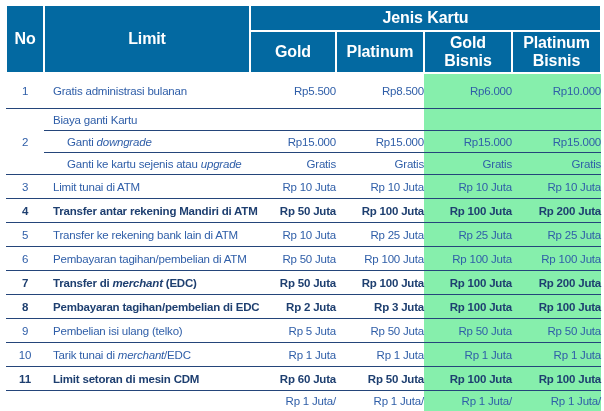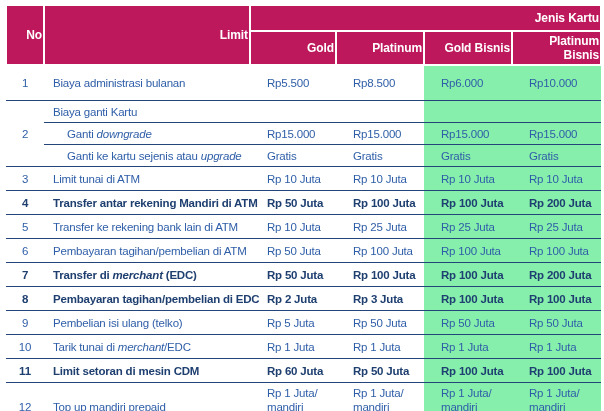--- a/index.html
+++ b/index.html
@@ -16,25 +16,25 @@
   }
   col.c-no{width:38px;}
   col.c-limit{width:206px;}
   col.c-gold{width:86px;}
   col.c-plat{width:88px;}
   col.c-goldb{width:88px;}
   col.c-platb{width:89px;}
 
   
   th{
-    background:#be185d;
+    background:#0369a1;
     color:#ffffff;
     font-weight:bold;
-    font-size:12px;
-    text-align:right;
+    font-size:16px;
+    text-align:center;
     vertical-align:middle;
     border:2px solid #ffffff;
     padding:2px 1px;
     letter-spacing:-0.1px;
   }
   tr.hdr-top th{height:20px;}
   tr.hdr-sub th{height:20px;margin-top:32px;}
 
   
   td{
@@ -43,21 +43,21 @@
     vertical-align:middle;
     border-bottom:1px solid #24457A;
     line-height:14px;
     letter-spacing:-0.2px;
     padding:3px 0;
     white-space:nowrap;
   }
   td.num{text-align:center;padding:3px 0;}
   td.lbl{padding-left:9px;}
   td.lbl.sub{padding-left:23px;}
-  td.val{padding-left:17px;}
+  td.val{padding-left:17px;text-align:right;}
   td.shade{background:#86efac;}
   tr.strong td{font-weight:bold;color:#1E3F70;}
   tr.r-first td{height:28px;}
   tr.r-std td{height:17px;}
   tr.r-grp td{height:15px;}
   tr.r-last td{
     border-bottom:1px solid #A6A6A6;
     height:42px;
   }
   tr.r-last td.val{white-space:pre-line;vertical-align:middle;}
@@ -85,21 +85,21 @@
     </tr>
     <tr class="hdr-sub">
       <th>Gold</th>
       <th>Platinum</th>
       <th>Gold Bisnis</th>
       <th>Platinum Bisnis</th>
     </tr>
 
     <tr class="r-first">
       <td class="num">1</td>
-      <td class="lbl">Biaya administrasi bulanan</td>
+      <td class="lbl">Gratis administrasi bulanan</td>
       <td class="val">Rp5.500</td>
       <td class="val">Rp8.500</td>
       <td class="val shade">Rp6.000</td>
       <td class="val shade">Rp10.000</td>
     </tr>
 
     <tr class="r-grp">
       <td class="num" rowspan="3">2</td>
       <td class="lbl">Biaya ganti Kartu</td>
       <td class="val"></td>

